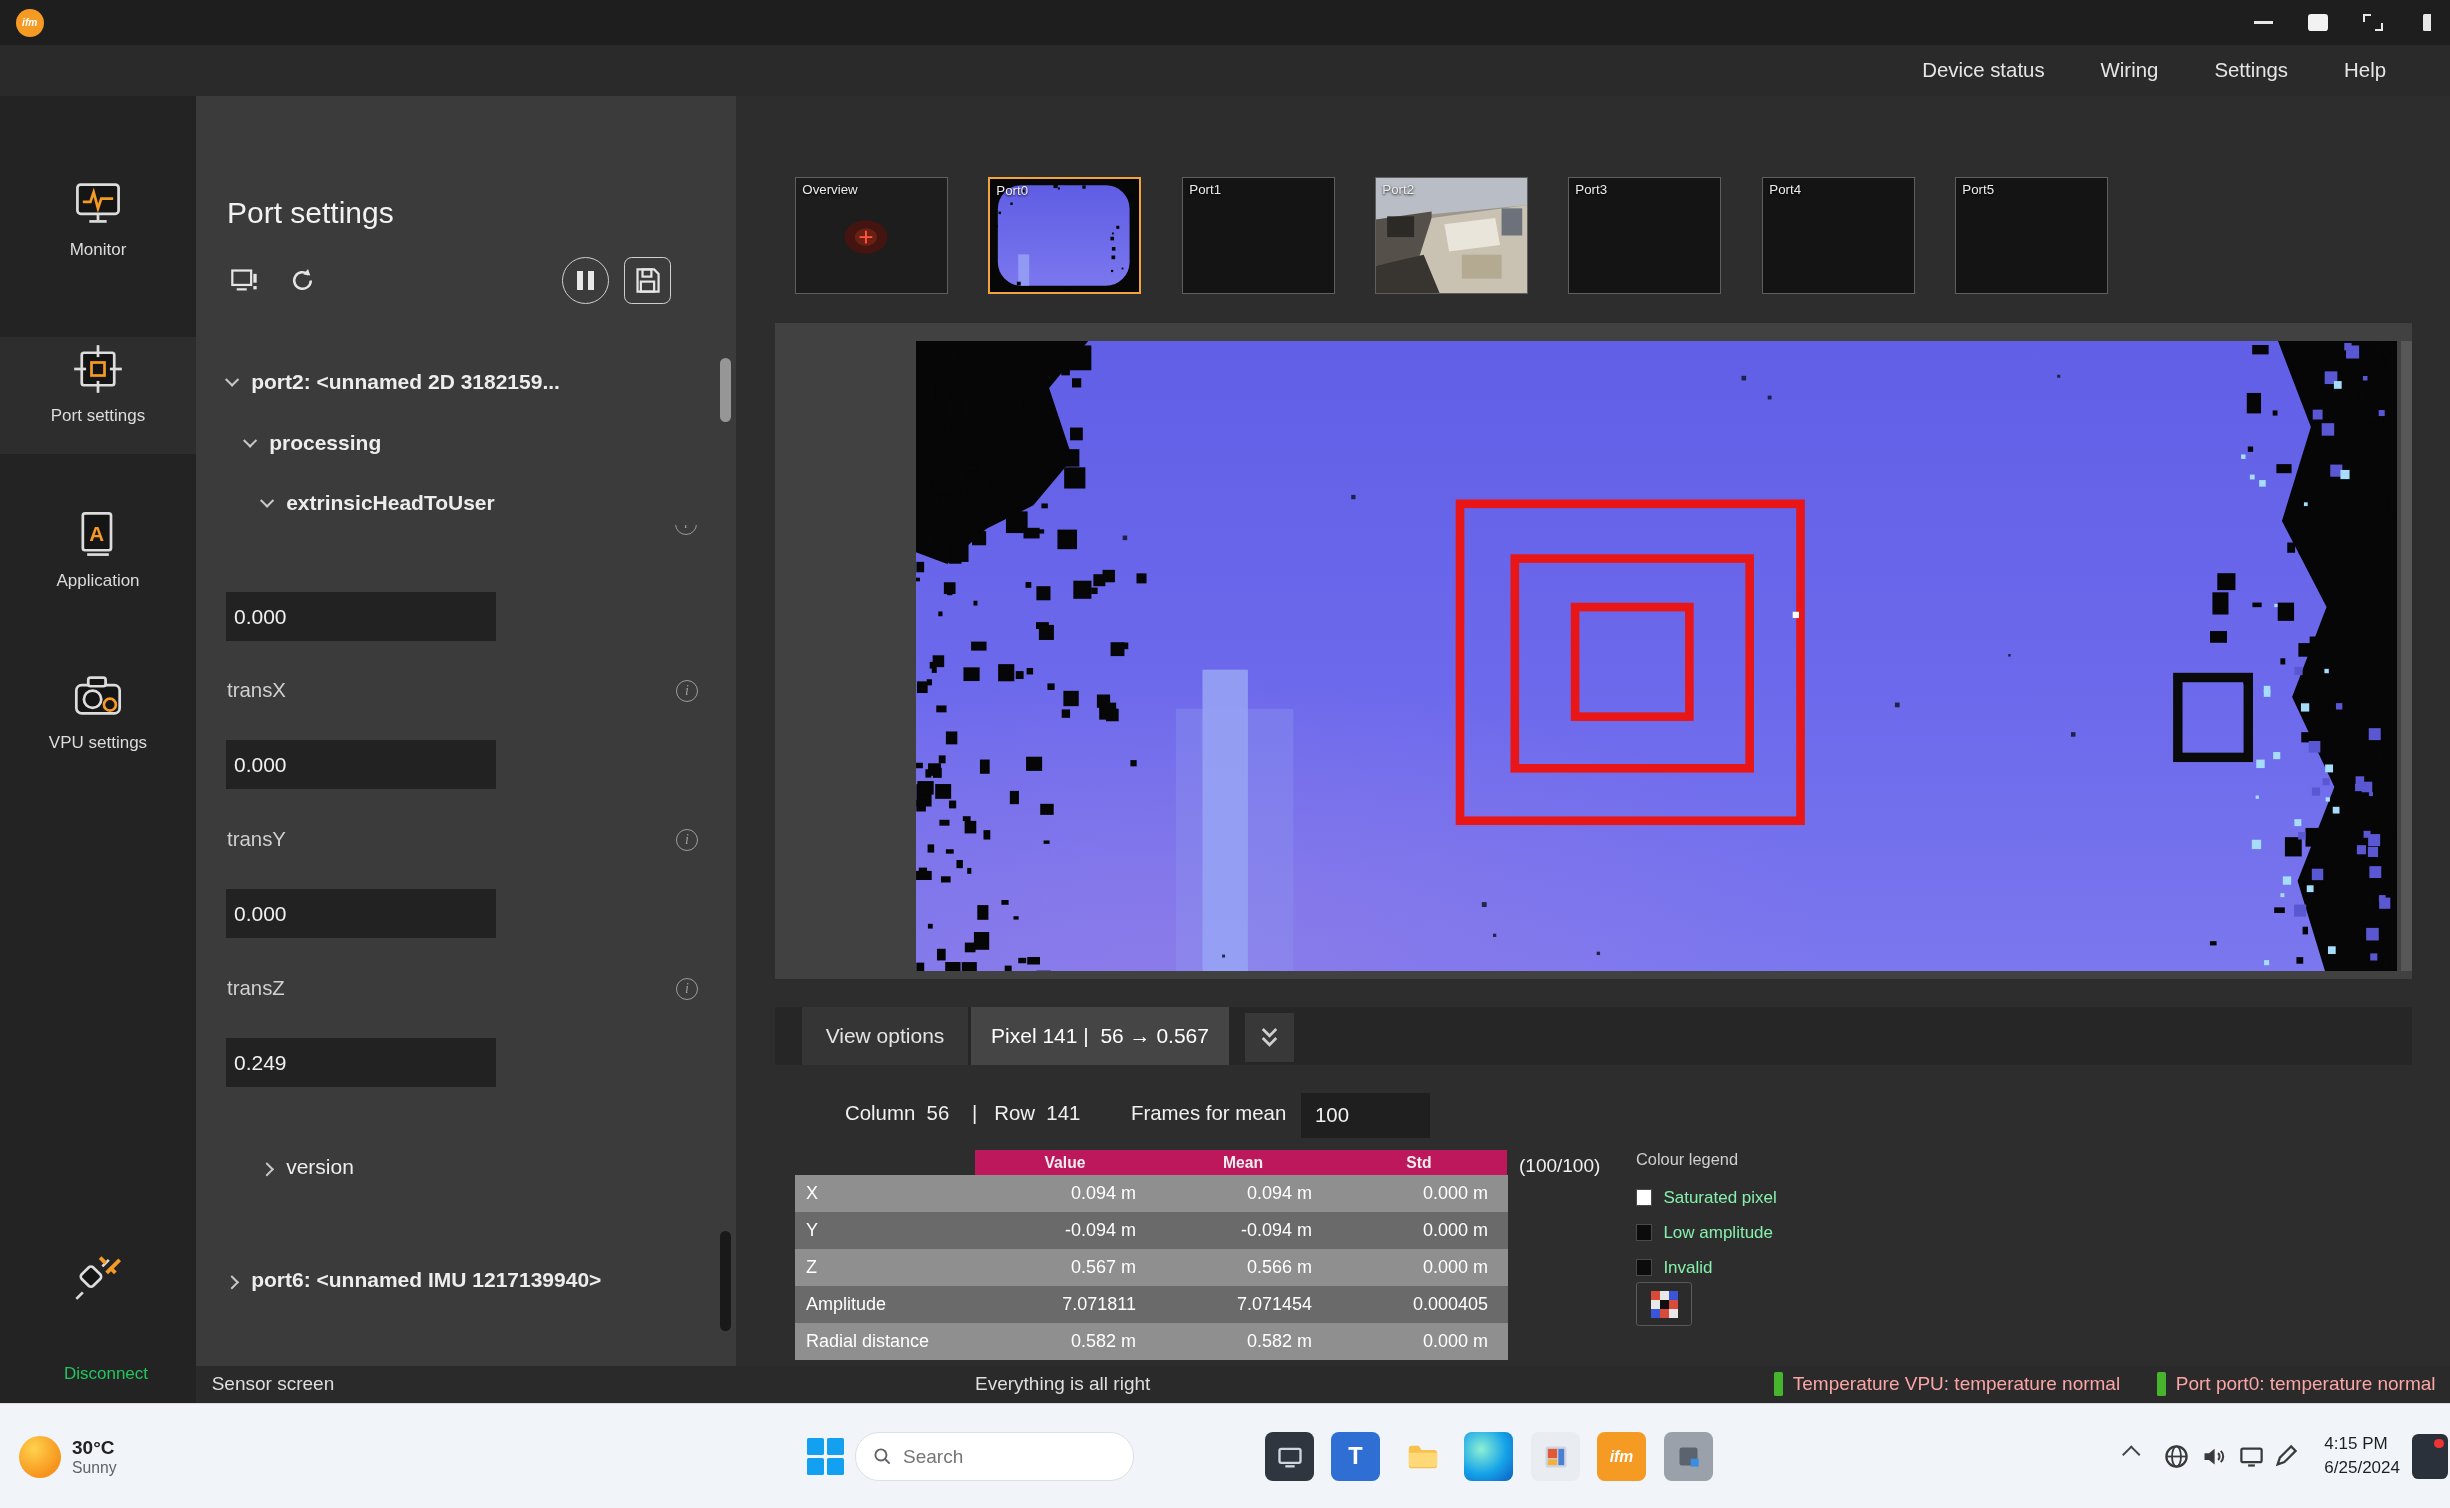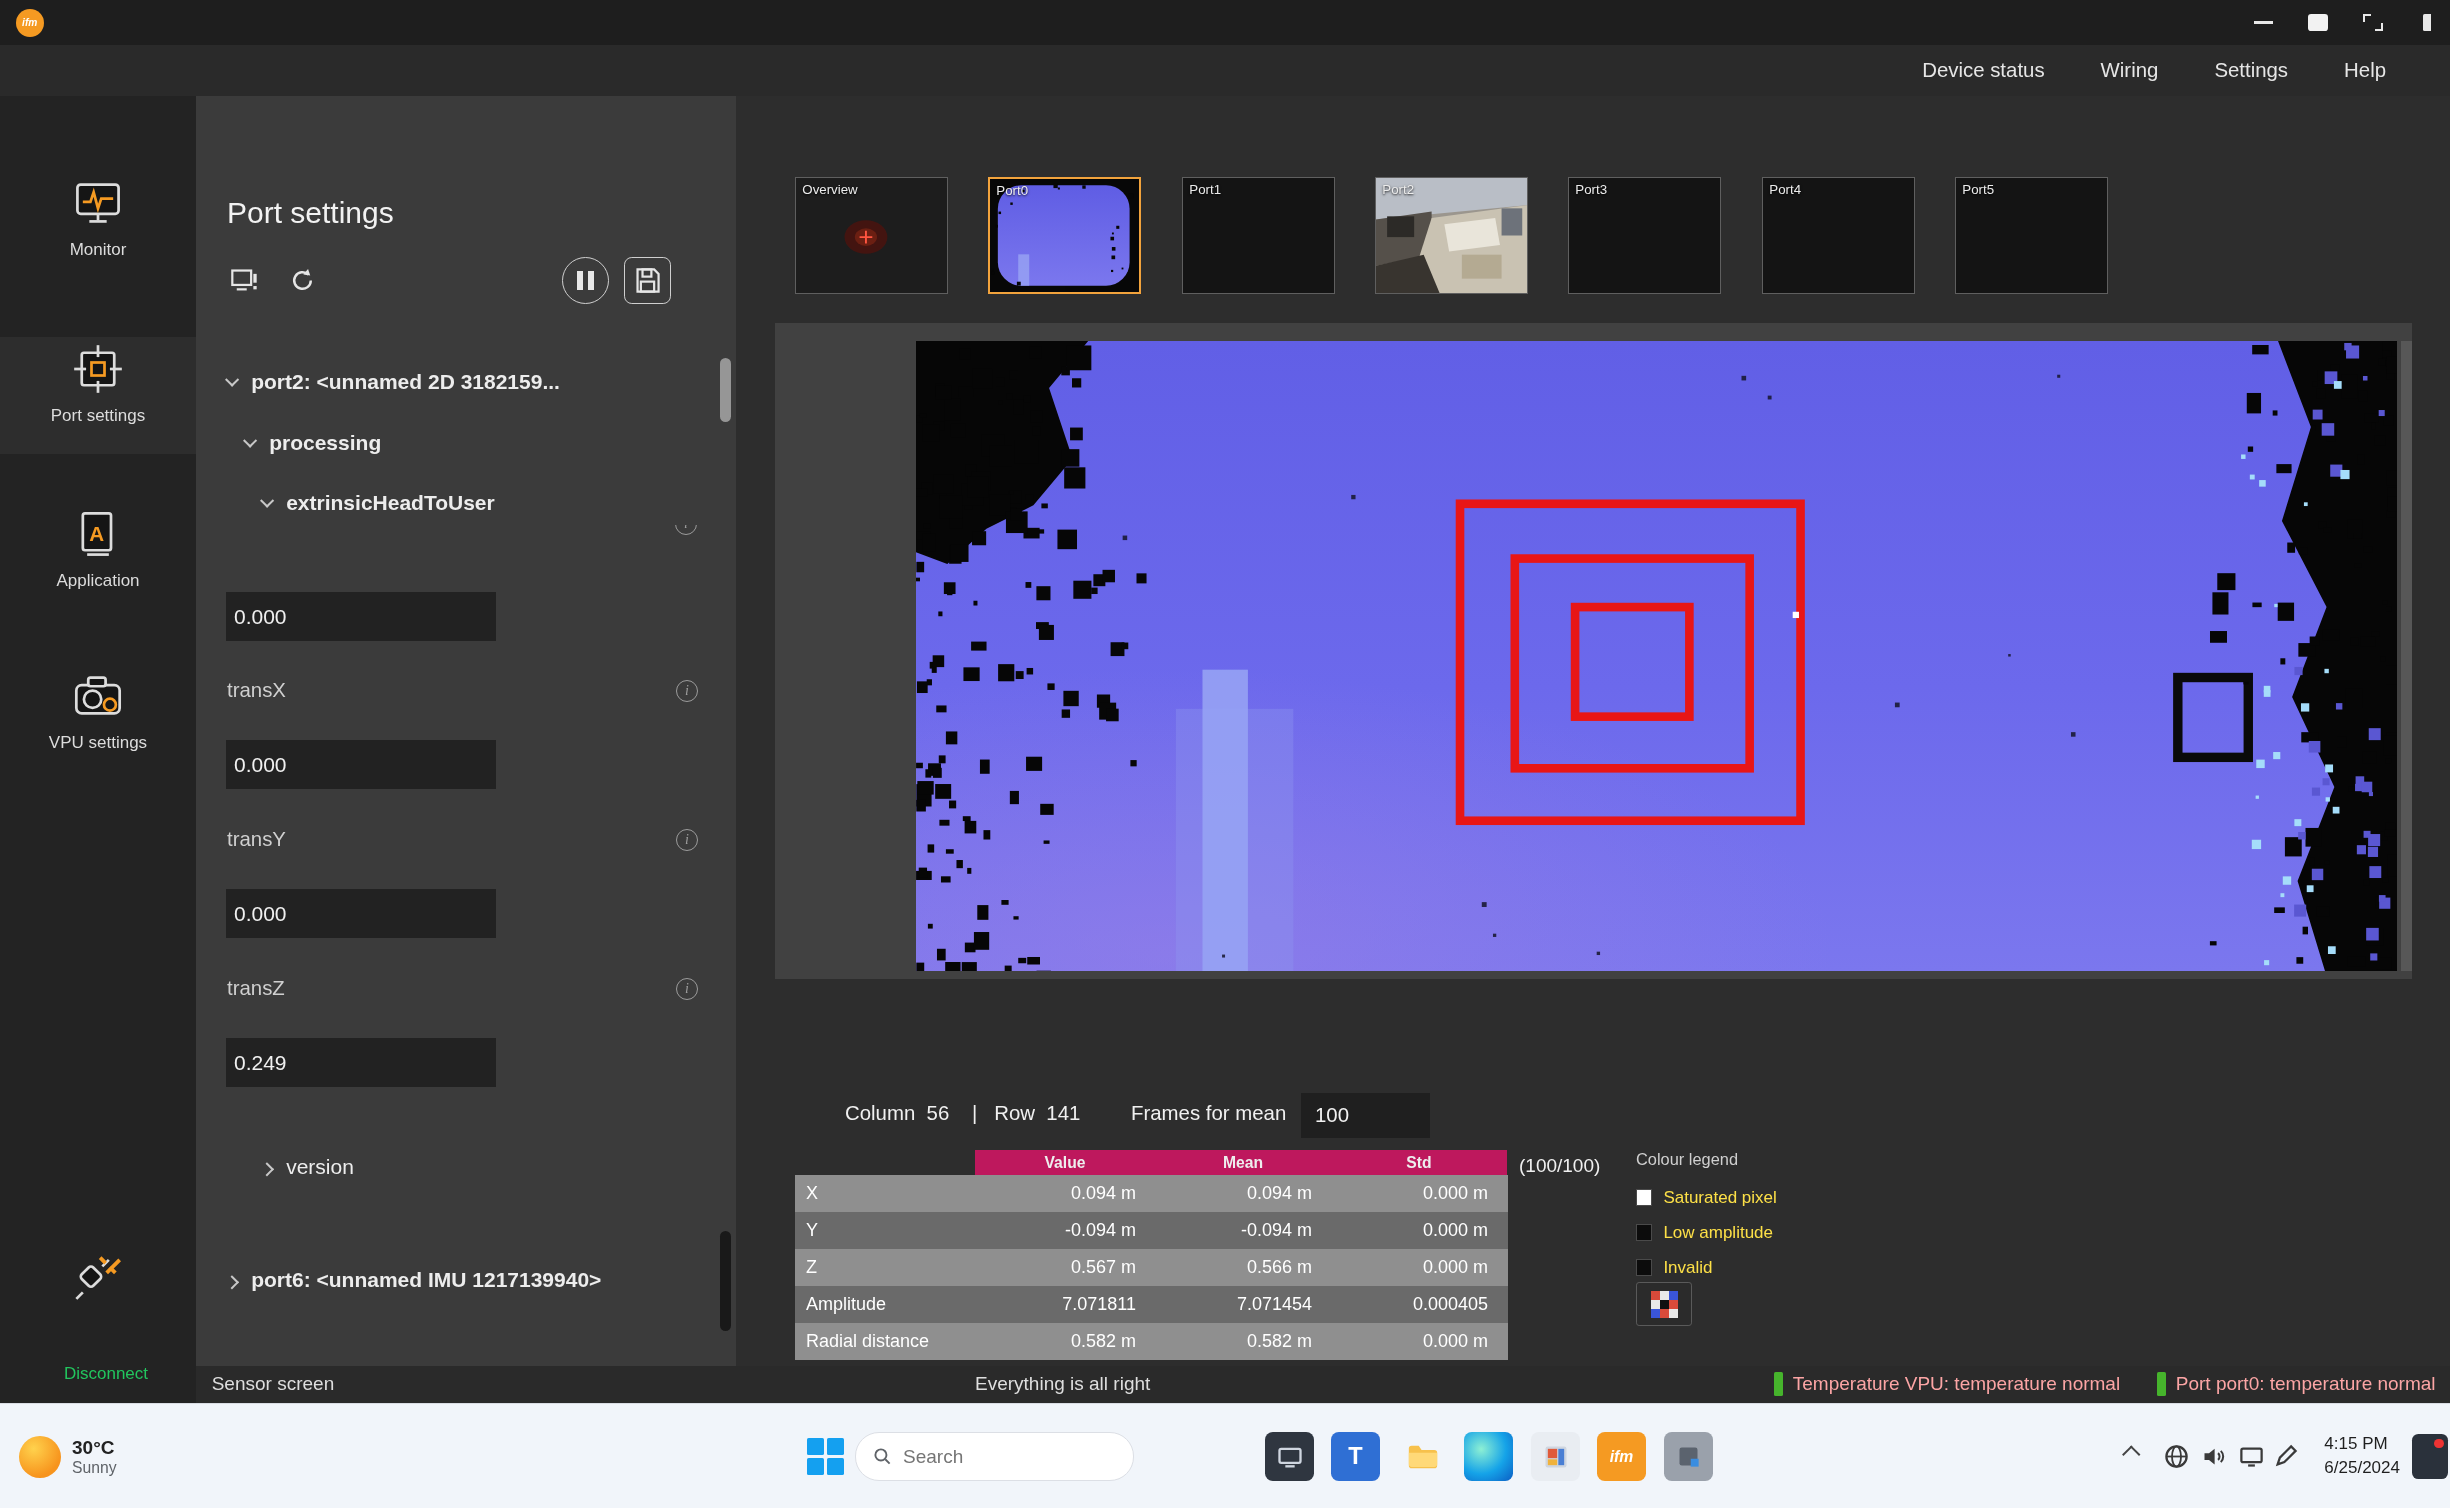--- a/index.html
+++ b/index.html
@@ -93,21 +93,21 @@
   .tr.r-light{background:#8f8f8f}
   .tr.r-dark{background:#6a6a6a}
 
   #progress-label{position:absolute;left:783px;top:1059px;font-size:19px;color:#f0f0f0}
   #legend{position:absolute;left:900px;top:1054px;width:329px}
   #legend-title{font-size:16.4px;color:#cfcfcf;margin-bottom:11px}
   .legend-item{display:flex;align-items:center;gap:11px;height:35px}
   .legend-swatch{width:16.4px;height:16.4px;border:0.8px solid #4a4a4a;flex:0 0 auto}
   .legend-swatch.white{background:#fff}
   .legend-swatch.black{background:#0c0c0c}
-  .legend-item span{font-size:17px;color:#fde047}
+  .legend-item span{font-size:17px;color:#86efac}
   #palette-btn{position:absolute;left:0;top:132px;width:56px;height:44px;background:#2b2b2b;border:0.8px solid #5a5a5a;border-radius:3.1px;display:flex;align-items:center;justify-content:center;cursor:pointer}
 
   
   #statusbar{position:absolute;left:196px;top:1366px;width:2254px;height:37px;background:#2a2a2a;overflow:hidden}
   #statusbar span.txt{position:absolute;top:7px;font-size:19px;color:#dedede;white-space:nowrap}
   .temp{position:absolute;top:6.3px;display:flex;align-items:center;gap:9.4px;white-space:nowrap}
   .temp span.t{font-size:19px;color:#fca5a5}
   .green-bar{width:9.4px;height:23.5px;background:#46b42c;border-radius:1.6px;flex:0 0 auto}
 
   
@@ -680,20 +680,33 @@
             <rect x="695" y="208" width="435" height="405" stroke-width="11"></rect>
             <rect x="765" y="278" width="300" height="268" stroke-width="11"></rect>
             <rect x="842" y="340" width="146" height="140" stroke-width="11"></rect>
           </g>
           <rect x="1120" y="346" width="8" height="8" fill="#ffffff"></rect>
         </svg>
       </div>
       <div id="viewer-scrollbar"></div>
     </div>
 
+    <div id="tabstrip">
+      <div class="tab" id="tab-view-options">
+        <span>View options</span>
+      </div>
+      <div class="tab" id="tab-pixel">
+        <span>Pixel 141 |  56 → 0.567</span>
+      </div>
+      <div id="collapse-btn">
+        <svg viewBox="0 0 24 24">
+          <path d="M6 4.5 l6 6 6-6 M6 12.5 l6 6 6-6" fill="none" stroke="#cfcfcf" stroke-width="2.4"></path>
+        </svg>
+      </div>
+    </div>
 
     <div id="summ" style="position:absolute;left:39px;top:997px;width:1637px;height:47px">
       <span id="column-row">Column  56    |   Row  141</span>
       <span id="frames-label">Frames for mean</span>
       <input id="frames-input" value="100" style="">
     </div>
 
     <div id="pixel-table">
       <div class="tr th">
         <div class="td name"></div>

